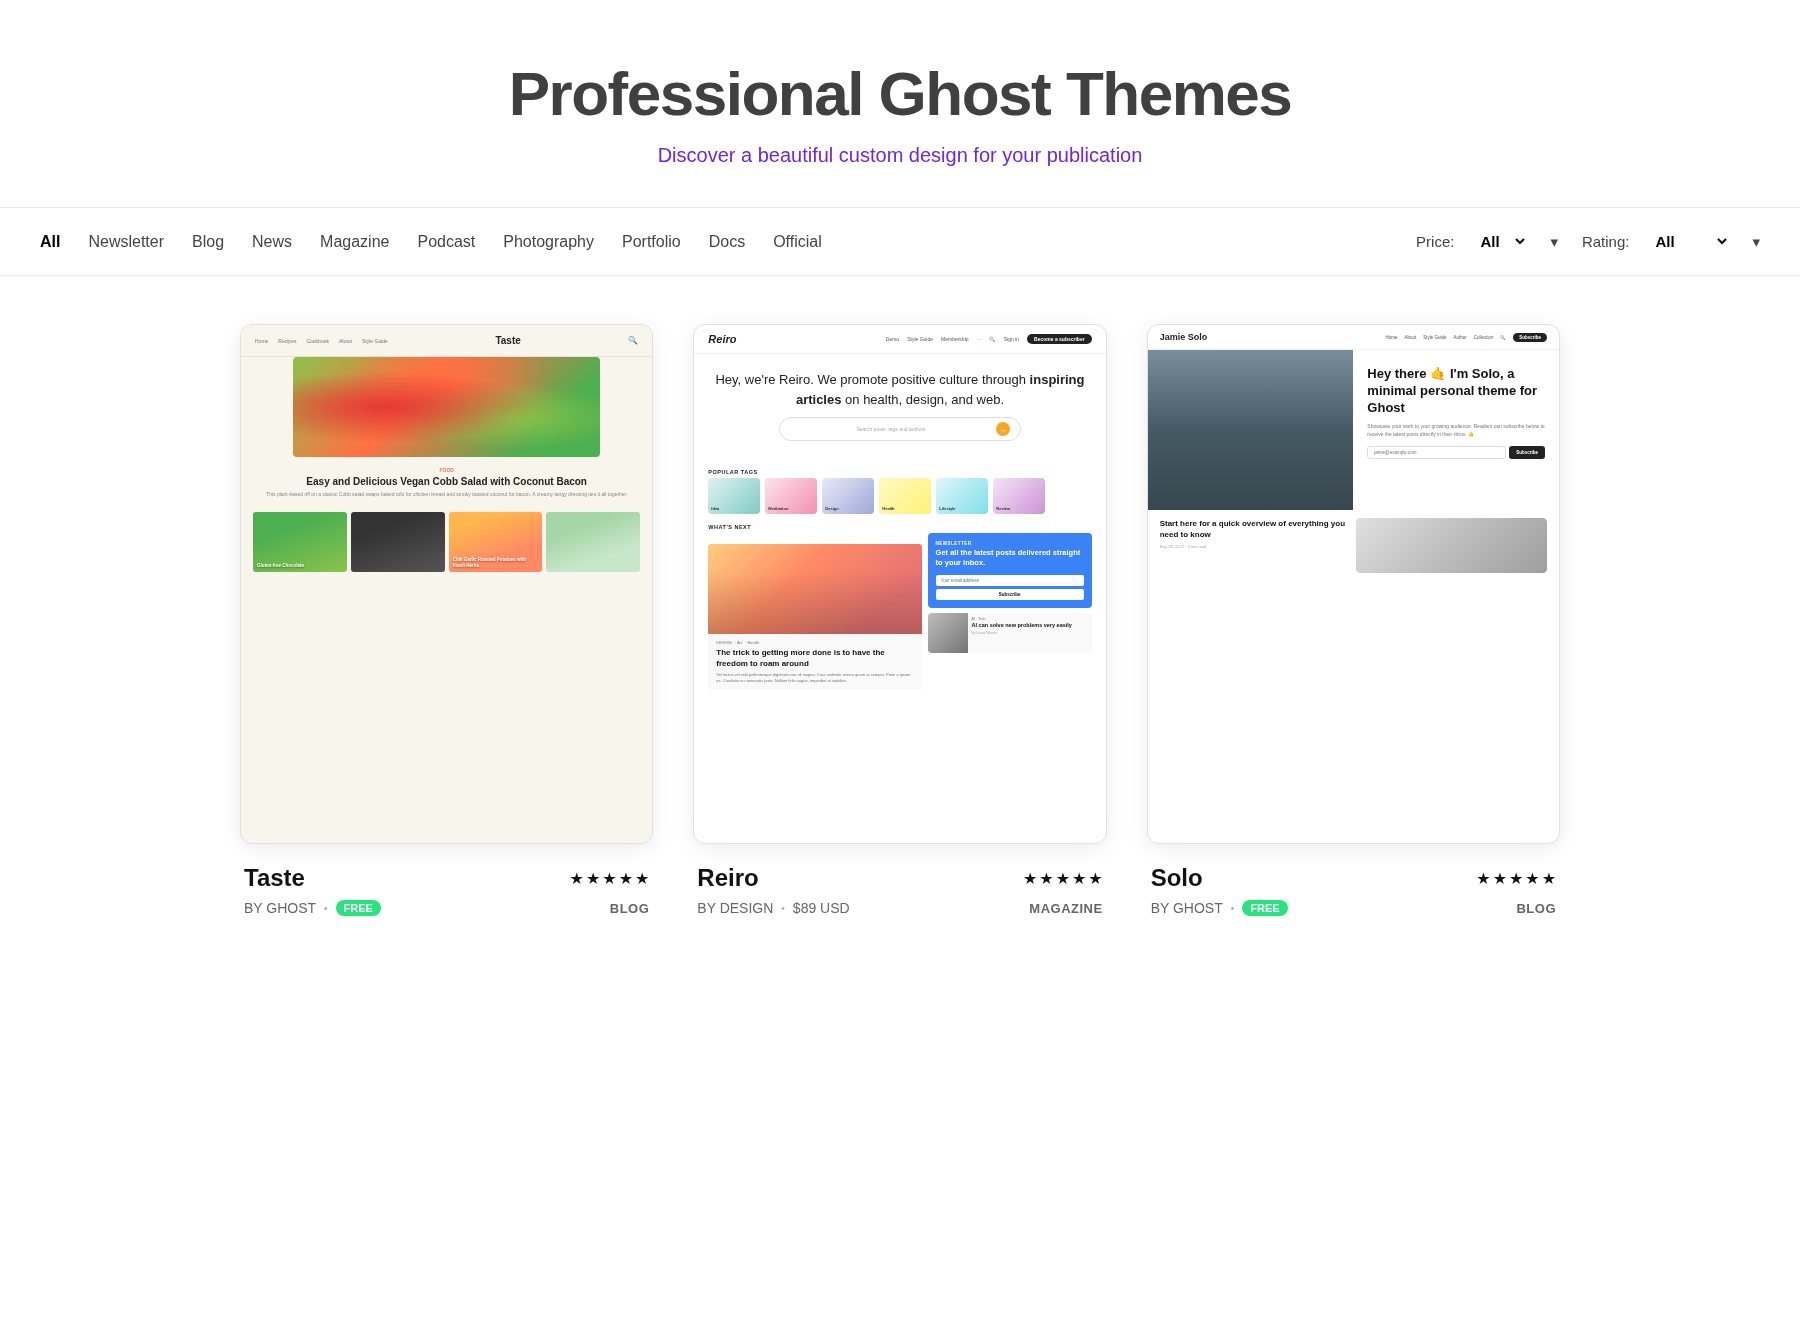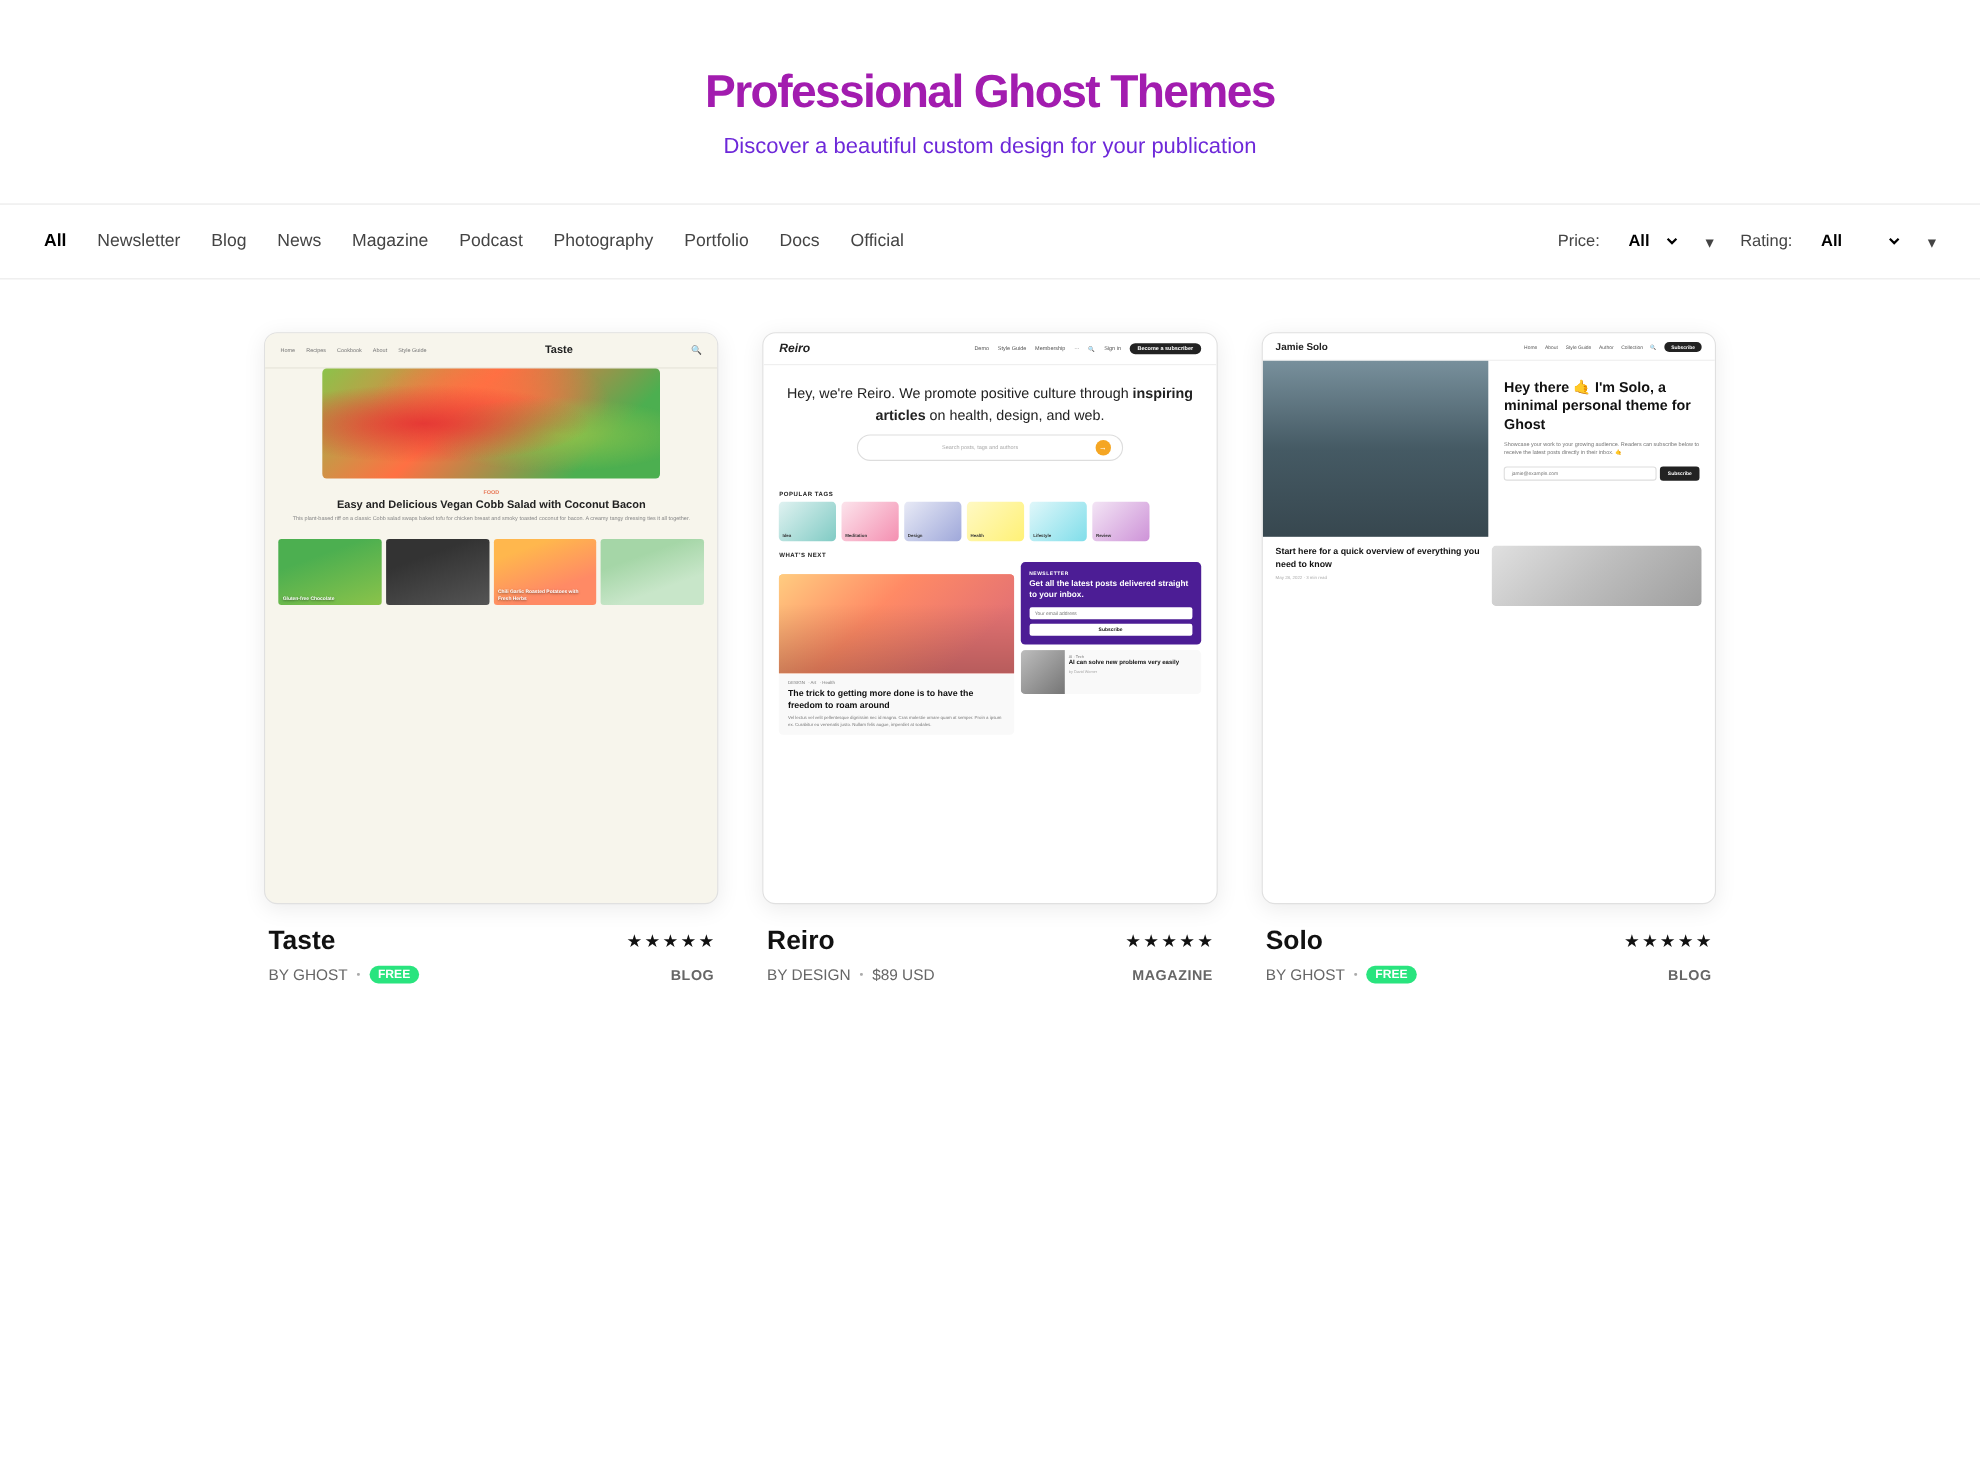--- a/index.html
+++ b/index.html
@@ -1,19 +1,19 @@
 <!DOCTYPE html>
 <html><head>
   <meta charset="utf-8">
   <style>
     * { box-sizing: border-box; margin: 0; padding: 0; }
     body { font-family: -apple-system, BlinkMacSystemFont, 'Segoe UI', Helvetica, Arial, sans-serif; background: #fff; color: #1a1a1a; }
 
     .hero { text-align: center; padding: 60px 40px 40px; }
-    .hero-title { font-size: 42px; font-weight: 800; color: #a21caf; letter-spacing: -1.5px; line-height: 1.1; }
+    .hero-title { font-size: 62px; font-weight: 800; color: #404040; letter-spacing: -1.5px; line-height: 1.1; }
     .hero-subtitle { font-size: 20px; color: #6d28d9; margin-top: 16px; }
 
     .filter-bar { display: flex; align-items: center; padding: 24px 40px; border-top: 1px solid #e8e8e8; border-bottom: 1px solid #e8e8e8; gap: 32px; }
     .filter-bar .filter-tags { display: flex; align-items: center; gap: 28px; flex: 1; }
     .filter-tag { font-size: 16px; font-weight: 500; color: #444; cursor: pointer; text-decoration: none; }
     .filter-tag.active { color: #000; font-weight: 700; }
     .filter-selects { display: flex; gap: 24px; align-items: center; }
     .filter-select-wrap { display: flex; align-items: center; gap: 22px; font-size: 15px; color: #444; }
     .filter-select-wrap select { border: none; outline: none; font-size: 15px; font-weight: 600; cursor: pointer; background: transparent; color: #000; }
 
@@ -70,21 +70,21 @@
     .reiro-tag-label { font-size: 4px; position: absolute; bottom: 3px; left: 3px; color: #333; font-weight: 600; }
     .reiro-next-label { font-size: 5.5px; font-weight: 700; color: #222; text-transform: uppercase; padding: 4px 14px 3px; letter-spacing: 0.5px; }
     .reiro-articles { display: grid; grid-template-columns: 1.3fr 1fr; gap: 6px; padding: 0 14px; }
     .reiro-article-main { background: #f9f9f9; border-radius: 4px; overflow: hidden; margin-top: 11px; }
     .reiro-article-img { height: 90px; background: linear-gradient(135deg, #ffb74d 0%, #ff7043 50%, #e53935 100%); position: relative; }
     .reiro-article-content { padding: 6px 8px; }
     .reiro-article-cats { display: flex; gap: 3px; margin-bottom: 3px; }
     .reiro-article-cat { font-size: 4px; color: #777; }
     .reiro-article-title { font-size: 8px; font-weight: 800; color: #111; line-height: 1.3; }
     .reiro-article-desc { font-size: 4px; color: #777; margin-top: 3px; line-height: 1.5; }
-    .reiro-newsletter { background: #4c1d95; border-radius: 4px; padding: 8px; }
+    .reiro-newsletter { background: #3b82f6; border-radius: 4px; padding: 8px; }
     .reiro-newsletter-label { font-size: 4.5px; font-weight: 700; text-transform: uppercase; color: #fff; letter-spacing: 0.5px; }
     .reiro-newsletter-title { font-size: 7.5px; font-weight: 800; color: #fff; line-height: 1.3; margin-top: 2px; }
     .reiro-newsletter-input { width: 100%; border: none; border-radius: 2px; padding: 3px 5px; font-size: 4.5px; margin-top: 5px; background: #fff; }
     .reiro-newsletter-btn { width: 100%; background: #fff; color: #111; border: none; border-radius: 2px; padding: 3px 5px; font-size: 4.5px; font-weight: 700; margin-top: 3px; text-align: center; }
     .reiro-article-side { display: flex; flex-direction: column; gap: 5px; }
     .reiro-article-side-item { background: #f9f9f9; border-radius: 4px; overflow: hidden; display: flex; gap: 4px; }
     .reiro-article-side-img { width: 40px; height: 40px; background: linear-gradient(135deg, #bdbdbd, #757575); flex-shrink: 0; }
     .reiro-article-side-content { padding: 4px 4px 4px 0; }
     .reiro-article-side-cats { display: flex; gap: 3px; }
     .reiro-article-side-cat { font-size: 3.5px; color: #777; }

